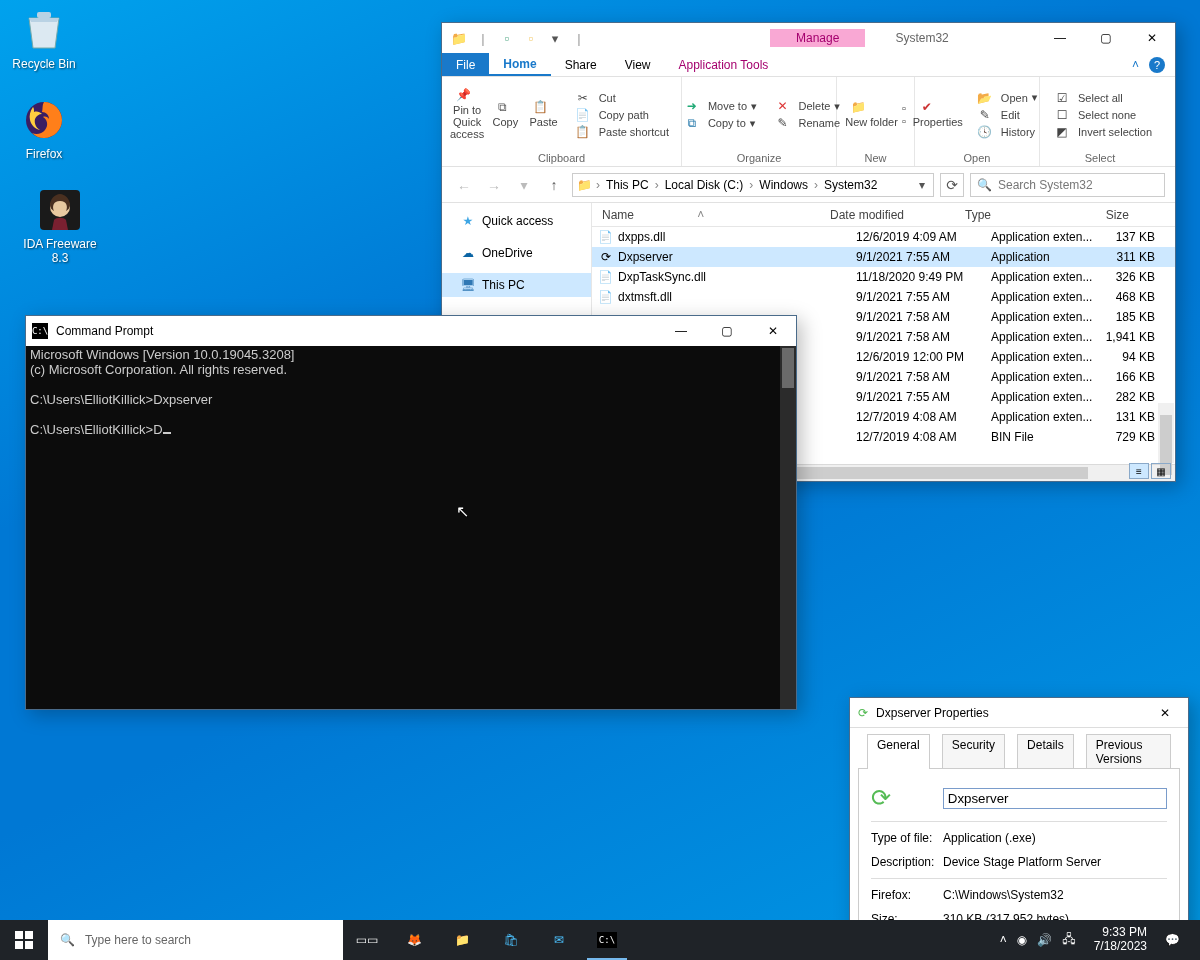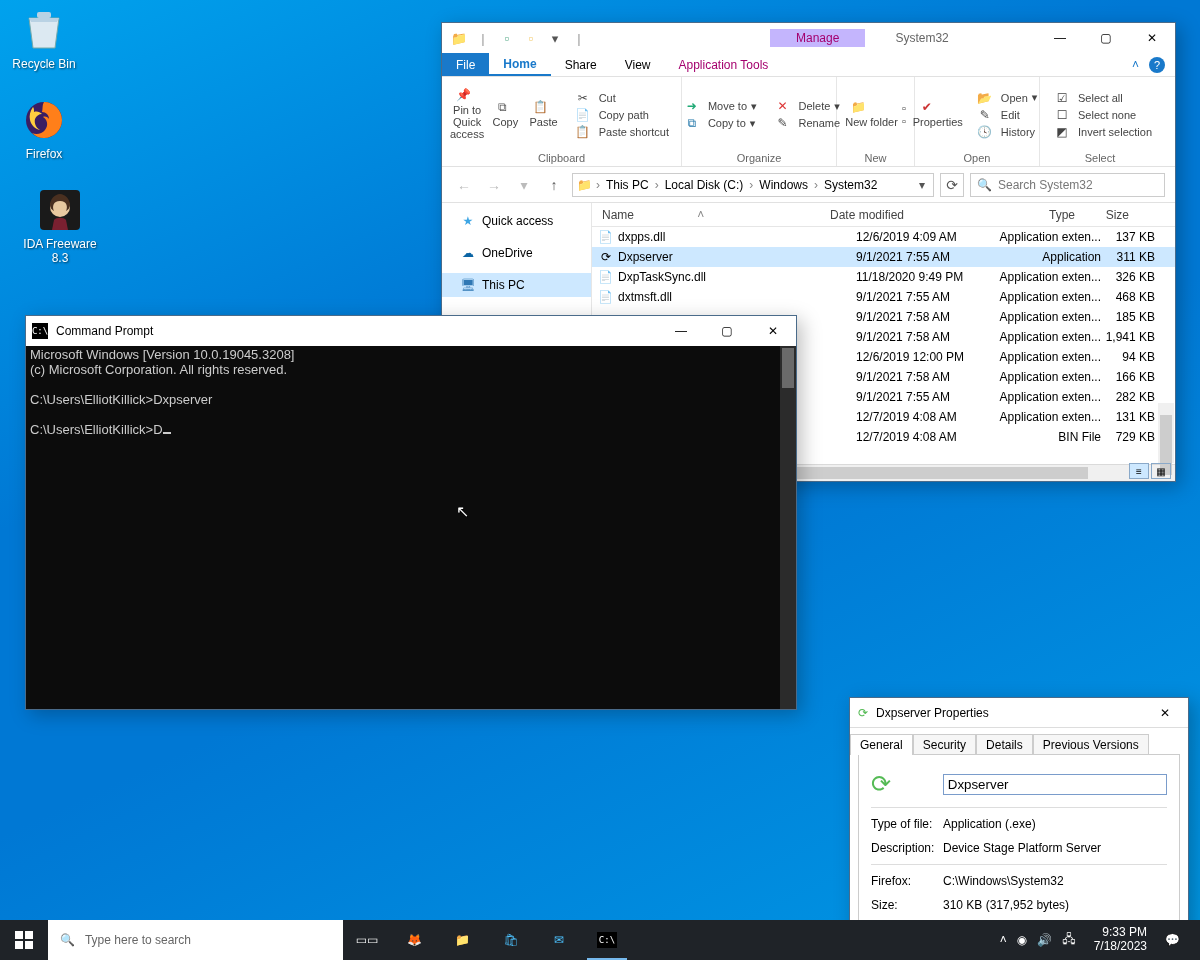--- a/index.html
+++ b/index.html
@@ -19,21 +19,21 @@
 .titlebar { height: 30px; display: flex; align-items: center; font-size: 12px; }
 .titlebar .title { flex: 1; padding-left: 8px; display: flex; align-items: center; gap: 6px; }
 .winbtns { display: flex; }
 .winbtn { width: 46px; height: 30px; display: flex; align-items: center; justify-content: center; font-size: 12px; cursor: pointer; }
 
 
 #explorer { left: 441px; top: 22px; width: 735px; height: 460px; }
 #explorer .titlebar { background: #fff; border-bottom: 0; }
 #explorer .qat { display: flex; align-items: center; gap: 2px; padding-left: 6px; }
 #explorer .qat span { width: 22px; height: 22px; display: inline-flex; align-items: center; justify-content: center; font-size: 13px; }
-#explorer .tab-manage { margin-left: 180px; background: #c4b5fd; color: #a4006e; font-size: 12px; padding: 2px 26px; }
+#explorer .tab-manage { margin-left: 180px; background: #f9a8d4; color: #a4006e; font-size: 12px; padding: 2px 26px; }
 #explorer .app-title { margin-left: 30px; color: #666; font-size: 12px; }
 
 #explorer .ribbon-tabs { display: flex; align-items: stretch; height: 24px; font-size: 12px; border-bottom: 1px solid #e1e1e1; }
 .ribbon-tab { padding: 0 14px; display: flex; align-items: center; cursor: pointer; }
 .ribbon-tab.file { background: #1979ca; color: #fff; }
 .ribbon-tab.active { border-bottom: 2px solid #1979ca; color: #1979ca; font-weight: bold; }
 .ribbon-tab.app { color: #a4006e; }
 .ribbon-help { margin-left: auto; padding-right: 10px; display: flex; align-items: center; gap: 10px; color: #1979ca; }
 
 .ribbon-body { display: flex; height: 90px; border-bottom: 1px solid #e1e1e1; font-size: 11px; color: #444; }
@@ -57,21 +57,21 @@
 .explorer-body { display: flex; height: calc(100% - 30px - 24px - 90px - 36px); }
 .navpane { width: 150px; border-right: 1px solid #e6e6e6; padding: 6px 0; font-size: 12px; overflow: hidden; }
 .navitem { display: flex; align-items: center; gap: 6px; padding: 5px 8px 5px 18px; cursor: pointer; }
 .navitem.sel { background: #cde8ff; }
 .navitem .ic { width: 16px; text-align: center; }
 
 .listpane { flex: 1; display: flex; flex-direction: column; font-size: 12px; overflow: hidden; position: relative; }
 .listhdr { display: flex; border-bottom: 1px solid #e6e6e6; color: #444; height: 24px; align-items: center; }
 .col-name { width: 238px; padding-left: 10px; }
 .col-date { width: 135px; }
-.col-type { width: 110px; text-align: right; }
+.col-type { width: 110px; }
 .col-size { width: 62px; text-align: right; padding-right: 8px; }
 .listrows { overflow: hidden; flex: 1; }
 .listscroll_h { height: 17px; background: #f0f0f0; border-top: 1px solid #dadada; position: relative; }
 .listscroll_h .thumb { position: absolute; left: 0; width: 85%; top: 2px; bottom: 2px; background: #cdcdcd; }
 .row { display: flex; align-items: center; height: 20px; cursor: pointer; }
 .row.sel { background: #cde8ff; }
 .row .ic { width: 16px; text-align: center; margin-right: 4px; margin-left: 6px; font-size: 12px; }
 .viewopts { position: absolute; right: 4px; bottom: 2px; display: flex; gap: 2px; }
 .viewopts span { width: 20px; height: 16px; border: 1px solid #8aa9c9; display: inline-flex; align-items: center; justify-content: center; font-size: 10px; }
 
@@ -85,21 +85,21 @@
 #cmd .cmd-icon { width: 16px; height: 16px; background: #000; color: #fff; font-size: 9px; display: inline-flex; align-items: center; justify-content: center; margin-left: 6px; font-family: monospace; }
 #cmd .term { background: #0c0c0c; color: #ccc; font-family: Consolas, monospace; font-size: 13px; white-space: pre; padding: 2px 4px; height: calc(100% - 30px); position: relative; line-height: 1.15; }
 #cmd .term .sbar { position: absolute; right: 0; top: 0; bottom: 0; width: 16px; background: #2b2b2b; }
 #cmd .term .sbar .thm { position: absolute; top: 2px; height: 40px; left: 2px; right: 2px; background: #6a6a6a; }
 #cmd .cursor { display: inline-block; width: 8px; height: 2px; background: #ccc; vertical-align: baseline; margin-left: 0; animation: blink 1s steps(1) infinite; }
 @keyframes blink { 50% { opacity: 0; } }
 
 
 #props { left: 849px; top: 697px; width: 340px; height: 255px; background: #fff; }
 #props .titlebar { border-bottom: 1px solid #ddd; }
-#props .tabs { display: flex; font-size: 12px; padding: 6px 0 0; gap: 0; }
+#props .tabs { display: flex; font-size: 12px; padding: 6px 17px 0; gap: 12px; }
 #props .ptab { padding: 3px 9px; border: 1px solid #ccc; border-bottom: none; background: #f6f6f6; cursor: pointer; }
 #props .ptab.active { background: #fff; position: relative; z-index: 2; }
 #props .panel { margin: 0 8px 8px; border: 1px solid #ccc; padding: 10px 12px; font-size: 12px; background: #fff; position: relative; top: -1px; height: 188px; overflow: hidden; }
 #props .prow { display: flex; padding: 5px 0; }
 #props .plabel { width: 72px; color: #000; }
 #props .pval { flex: 1; }
 #props .namefield { border: 1px solid #7a9ccb; padding: 2px 4px; width: 225px; }
 #props hr { border: none; border-top: 1px solid #ddd; margin: 4px 0; }
 
 

